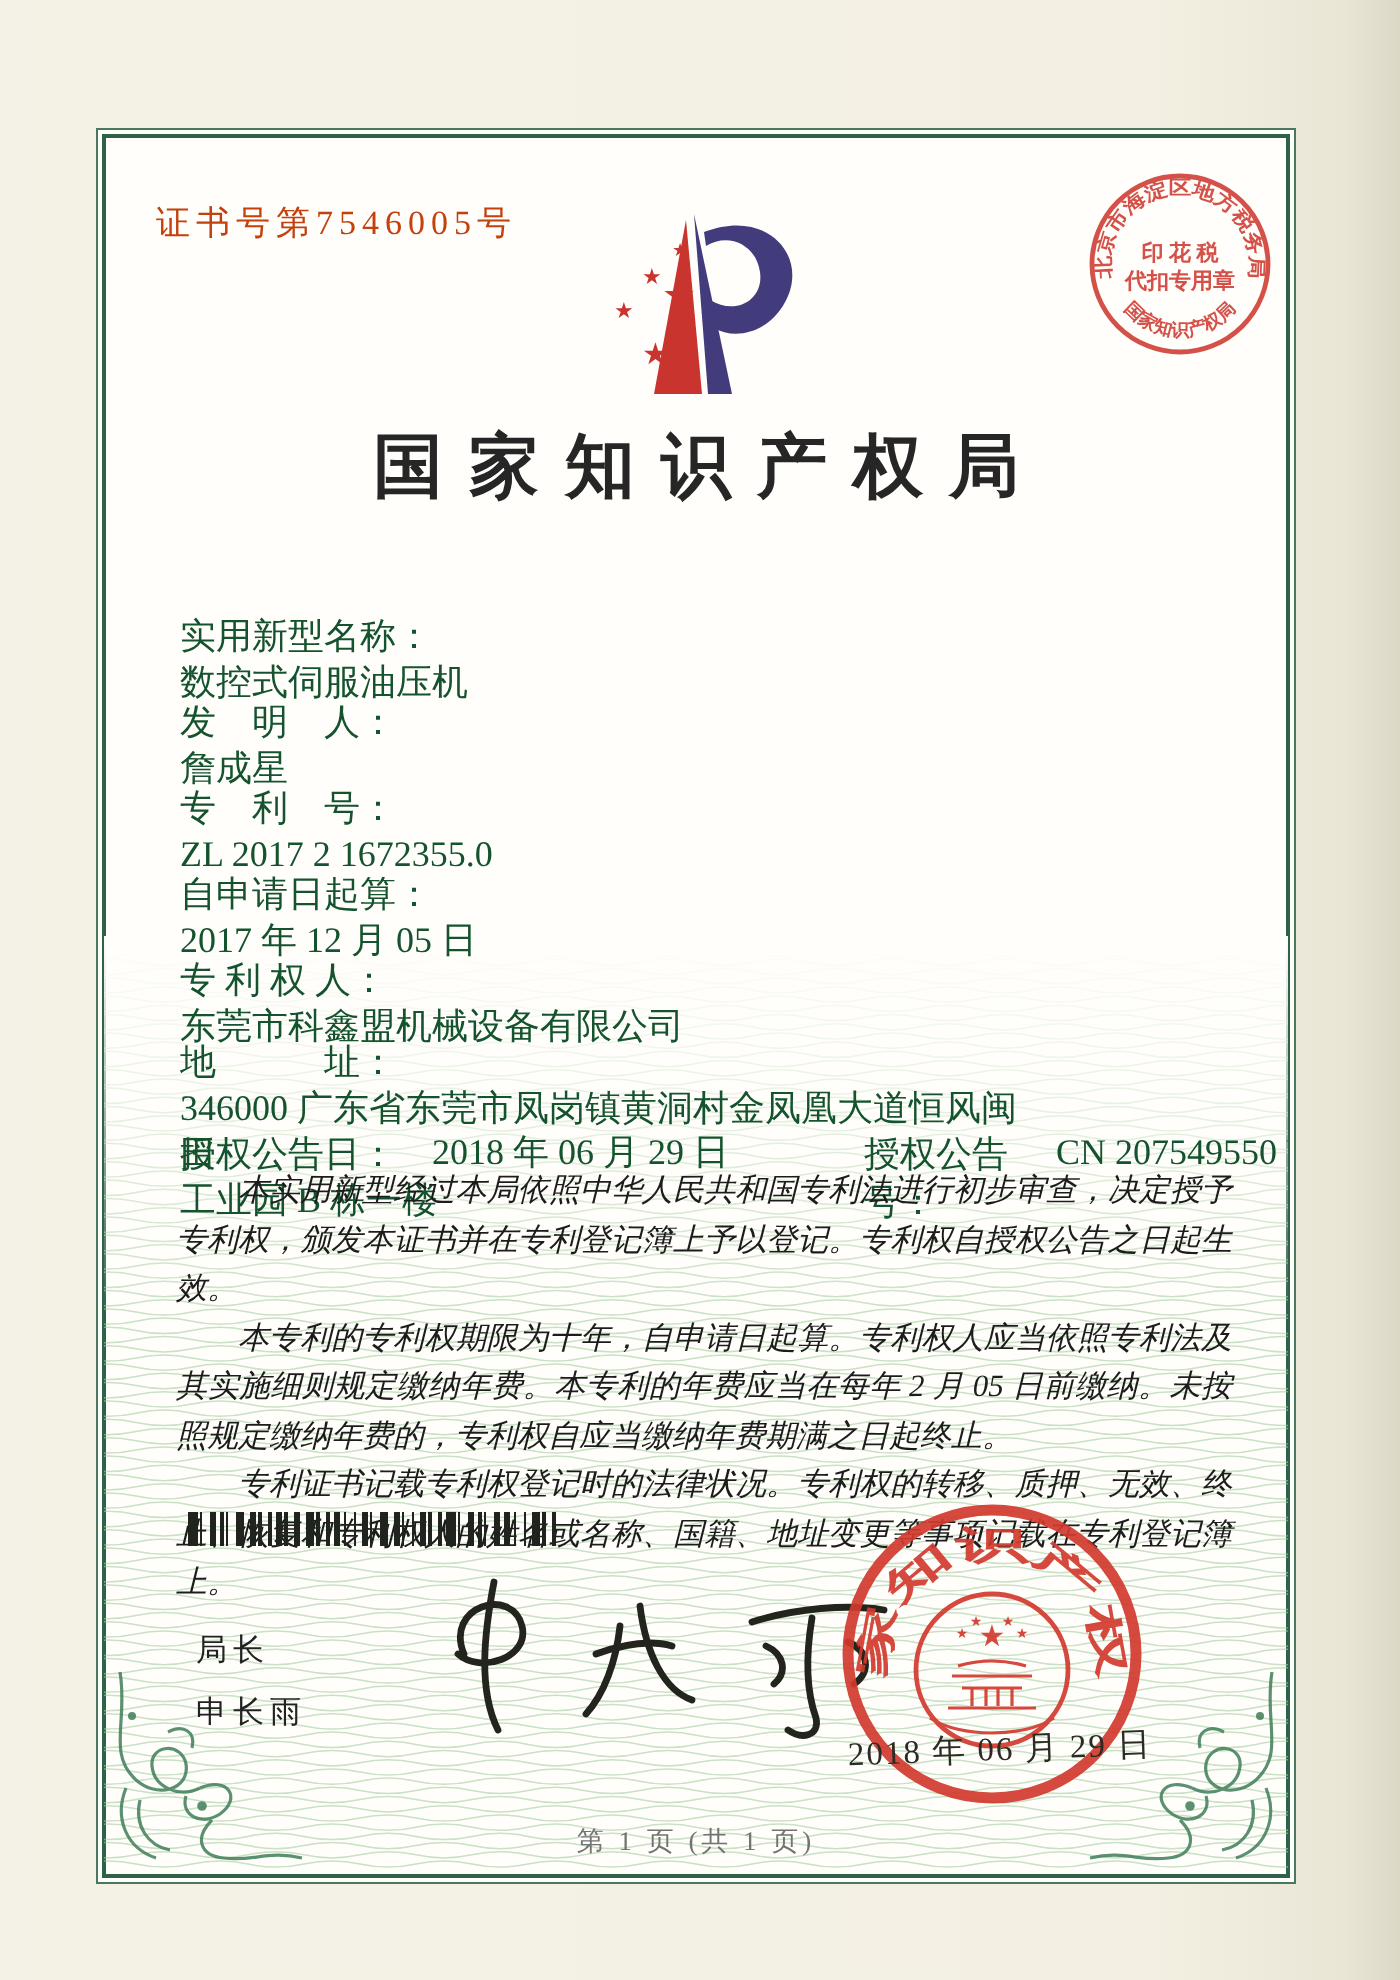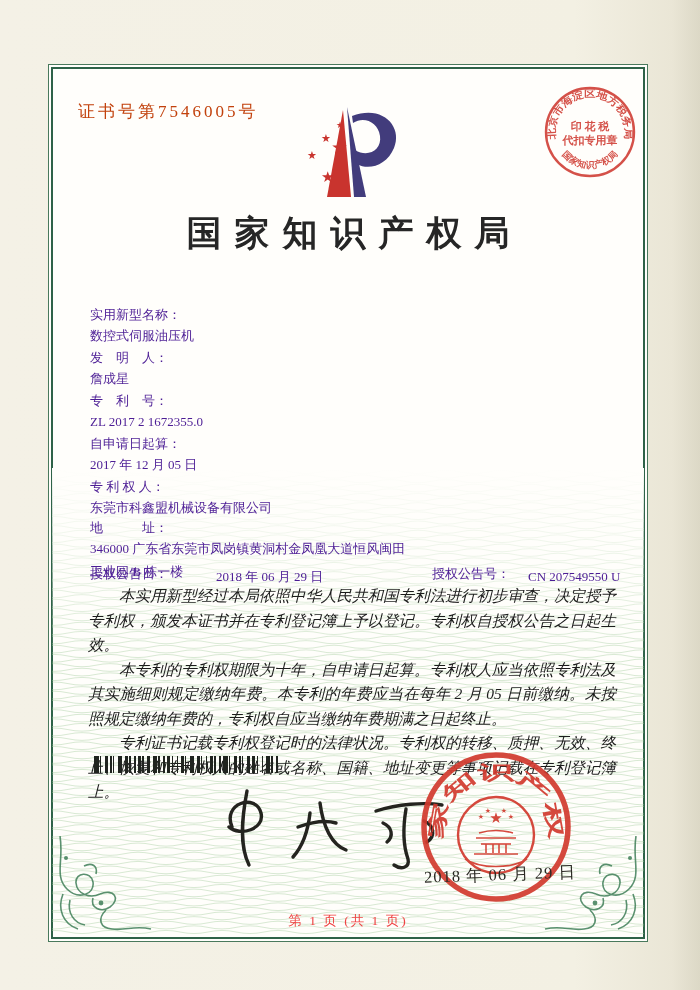--- a/index.html
+++ b/index.html
@@ -25,21 +25,21 @@
 
   .cert-no { position:absolute; left:26px; top:32px; font-size:17px; letter-spacing:3px; color:#c2410c; }
 
   .logo { position:absolute; left:238px; top:34px; width:122px; height:108px; }
 
   .tax-stamp { position:absolute; left:486px; top:12px; width:104px; height:104px; opacity:.88; }
 
   .cert-title { position:absolute; left:0; right:0; top:142px; text-align:center;
     font-size:35px; font-weight:bold; letter-spacing:13px; text-indent:13px; color:#262626; }
 
-  .field-row { position:absolute; left:38px; font-size:13px; color:#4c1d95; }
+  .field-row { position:absolute; left:38px; font-size:18px; color:#14532d; }
   .field-label { display:inline-block; width:126px; vertical-align:top; }
   .field-value { display:inline-block; width:430px; vertical-align:top; white-space:pre-line; line-height:23px; }
   .grant-no { position:absolute; left:342px; top:0; width:260px; }
   .grant-no .field-label { width:96px; }
   .grant-no .field-value { width:150px; }
 
   .body-text { position:absolute; left:36px; width:528px; top:516px;
     font-size:15.5px; line-height:24.5px; text-align:justify; font-style:italic; color:#1c1c1c;font-family:Liberation Serif, serif; }
   .body-text p { text-indent:2em; }
 
@@ -50,21 +50,21 @@
   .director { position:absolute; left:46px; top:742px; font-size:15.5px;
     letter-spacing:3px; line-height:31px; color:#222; }
 
   .signature { position:absolute; left:142px; top:715px; width:268px; height:92px; }
 
   .gov-seal { position:absolute; left:363px; top:678px; width:162px; height:162px; opacity:.92; }
   .seal-date { position:absolute; left:358px; top:796px; width:180px; text-align:center;
     font-size:16.5px; letter-spacing:1px; color:#2b2a24; transform:rotate(-2deg); }
 
   .footer { position:absolute; left:0; right:0; top:844px; text-align:center;
-    font-size:13.5px; letter-spacing:2px; color:#ef4444;font-family:Liberation Serif, serif; }
+    font-size:13.5px; letter-spacing:2px; color:#737373;font-family:Liberation Serif, serif; }
 
   .ornament { position:absolute; width:100px; height:100px; top:768px; }
   .ornament.left { left:2px; }
   .ornament.right { right:2px; transform:scaleX(-1); }
 
   svg text.red-serif { font-family:"Liberation Serif","DejaVu Serif",serif; font-weight:bold; }
 </style>
 </head>
 <body>
 
@@ -234,20 +234,24 @@
     </div>
 
     <div class="body-text">
       <p>本实用新型经过本局依照中华人民共和国专利法进行初步审查，决定授予专利权，颁发本证书并在专利登记簿上予以登记。专利权自授权公告之日起生效。</p>
       <p>本专利的专利权期限为十年，自申请日起算。专利权人应当依照专利法及其实施细则规定缴纳年费。本专利的年费应当在每年 2 月 05 日前缴纳。未按照规定缴纳年费的，专利权自应当缴纳年费期满之日起终止。</p>
       <p>专利证书记载专利权登记时的法律状况。专利权的转移、质押、无效、终止、恢复和专利权人的姓名或名称、国籍、地址变更等事项记载在专利登记簿上。</p>
     </div>
 
     <div class="barcode" id="barcode"><span style="width: 4.5px; margin-right: 1.2px;"></span><span style="width: 1.5px; margin-right: 3.6px;"></span><span style="width: 3px; margin-right: 2.4px;"></span><span style="width: 1.5px; margin-right: 1.2px;"></span><span style="width: 1.5px; margin-right: 3.6px;"></span><span style="width: 4.5px; margin-right: 2.4px;"></span><span style="width: 3px; margin-right: 1.2px;"></span><span style="width: 1.5px; margin-right: 3.6px;"></span><span style="width: 1.5px; margin-right: 2.4px;"></span><span style="width: 3px; margin-right: 1.2px;"></span><span style="width: 1.5px; margin-right: 3.6px;"></span><span style="width: 3px; margin-right: 2.4px;"></span><span style="width: 4.5px; margin-right: 1.2px;"></span><span style="width: 1.5px; margin-right: 3.6px;"></span><span style="width: 1.5px; margin-right: 2.4px;"></span><span style="width: 3px; margin-right: 1.2px;"></span><span style="width: 1.5px; margin-right: 3.6px;"></span><span style="width: 1.5px; margin-right: 2.4px;"></span><span style="width: 3px; margin-right: 1.2px;"></span><span style="width: 1.5px; margin-right: 3.6px;"></span><span style="width: 4.5px; margin-right: 2.4px;"></span><span style="width: 3px; margin-right: 1.2px;"></span><span style="width: 1.5px; margin-right: 3.6px;"></span><span style="width: 1.5px; margin-right: 2.4px;"></span><span style="width: 3px; margin-right: 1.2px;"></span><span style="width: 1.5px; margin-right: 3.6px;"></span><span style="width: 1.5px; margin-right: 2.4px;"></span><span style="width: 4.5px; margin-right: 1.2px;"></span><span style="width: 1.5px; margin-right: 3.6px;"></span><span style="width: 3px; margin-right: 2.4px;"></span><span style="width: 1.5px; margin-right: 1.2px;"></span><span style="width: 1.5px; margin-right: 3.6px;"></span><span style="width: 3px; margin-right: 2.4px;"></span><span style="width: 3px; margin-right: 1.2px;"></span><span style="width: 1.5px; margin-right: 3.6px;"></span><span style="width: 1.5px; margin-right: 2.4px;"></span><span style="width: 4.5px; margin-right: 1.2px;"></span><span style="width: 1.5px; margin-right: 3.6px;"></span><span style="width: 1.5px; margin-right: 2.4px;"></span></div>
 
+    <div class="director">
+      <div>局长</div>
+      <div>申长雨</div>
+    </div>
 
     <svg class="signature" viewBox="0 0 268 92" fill="none" stroke="#24241f" stroke-width="3.4" stroke-linecap="round">
       <path d="M38,44 C28,20 62,10 67,30 C71,46 46,54 35,44"></path>
       <path d="M53,8 C48,34 45,62 55,82"></path>
       <path d="M116,30 C114,48 108,64 99,74"></path>
       <path d="M104,44 C118,39 132,37 142,40"></path>
       <path d="M126,20 C129,44 138,62 152,67"></path>
       <path d="M182,28 C204,21 230,19 248,22"></path>
       <path d="M212,26 C209,44 209,62 214,76 C216,85 207,87 200,82"></path>
       <path d="M189,40 C198,44 200,53 193,59"></path>

